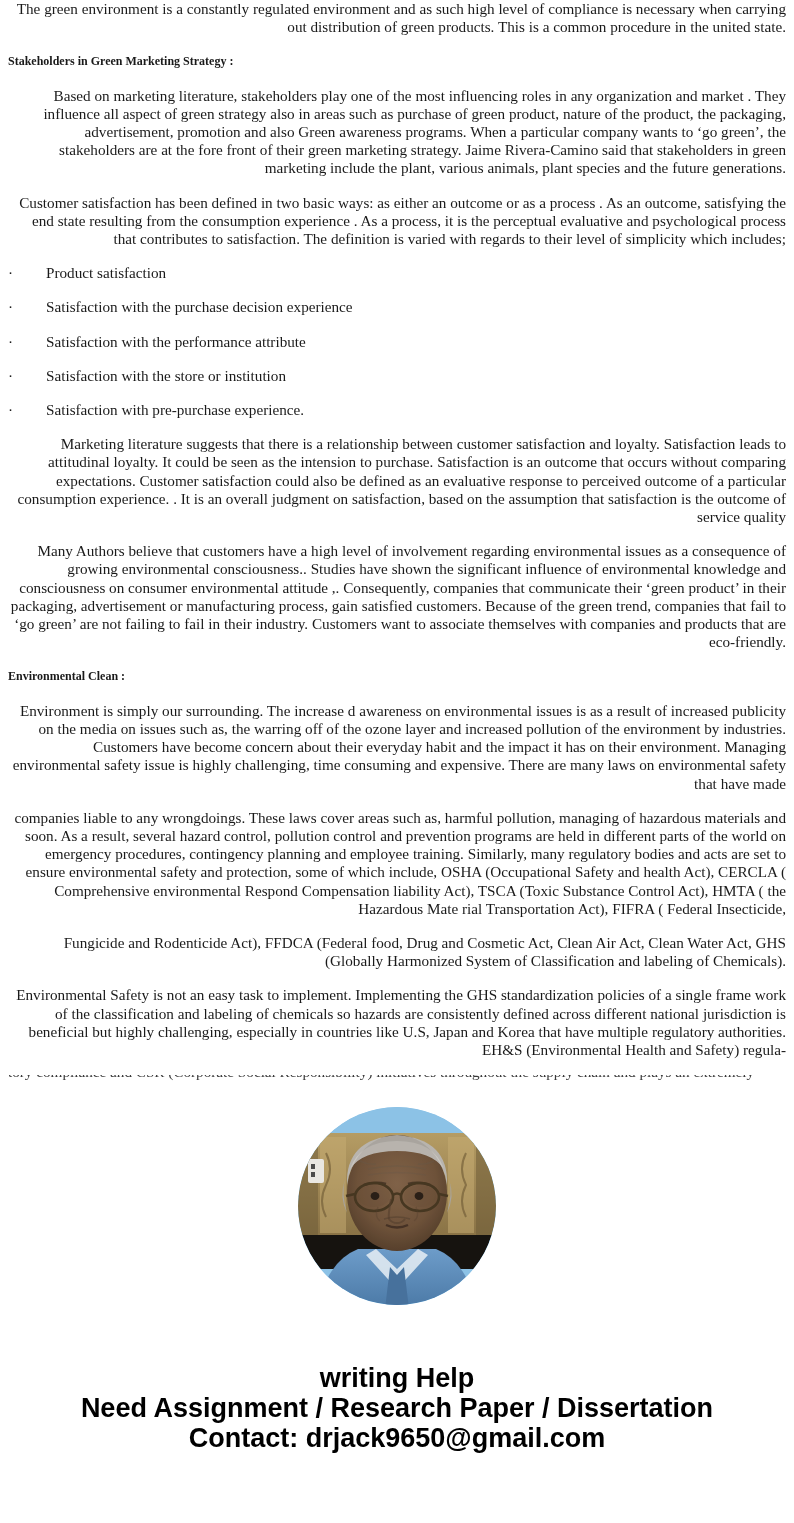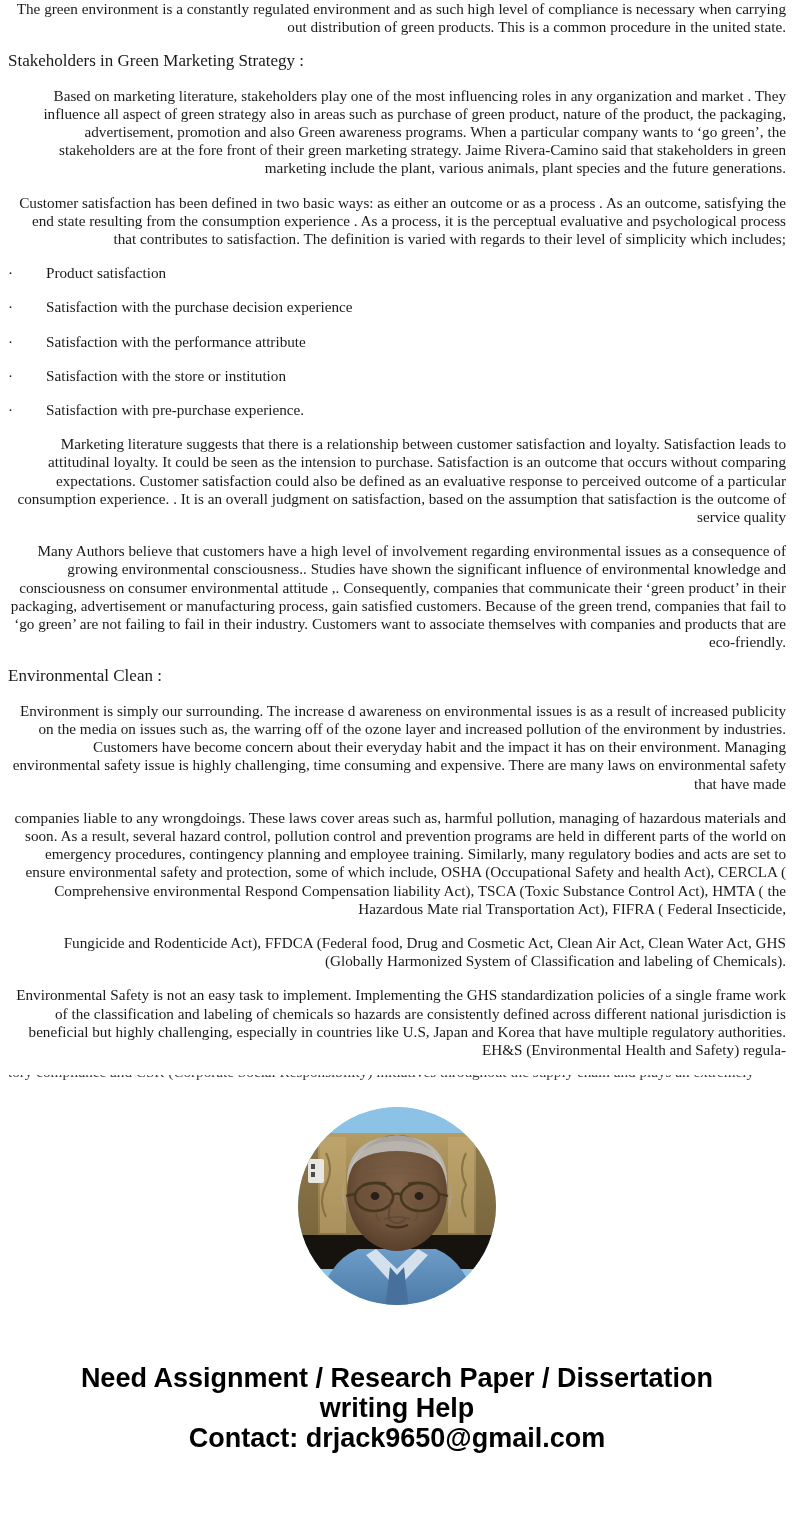--- a/index.html
+++ b/index.html
@@ -27,23 +27,23 @@
     width: 794px;
   }
   p.para {
     font-size: 15.2px;
     line-height: 18.2px;
     margin: 0 0 16px 0;
     text-align: right;
     word-spacing: 0px;
   }
   p.heading {
-    font-size: 17px;
-    line-height: 18.2px;
-    font-weight: normal;
+    font-size: 12px;
+    line-height: 18.2px;
+    font-weight: bold;
     margin: 0 0 16px 0;
   }
   .bullet-row {
     font-size: 15.2px;
     line-height: 18.2px;
     margin: 0 0 16px 0;
     display: block;
     position: relative;
     padding-left: 38px;
   }
@@ -225,18 +225,18 @@
           <path d="M86 112 q13 -4 26 0" stroke="#54402f" stroke-width="1.4" fill="none" opacity="0.5"></path>
           <path d="M80 100 q-4 10 2 14" stroke="#5a4230" stroke-width="1.4" fill="none" opacity="0.35"></path>
           <path d="M118 100 q4 10 -2 14" stroke="#5a4230" stroke-width="1.4" fill="none" opacity="0.35"></path>
           <ellipse cx="99" cy="86" rx="50" ry="58" fill="#2a1d12" opacity="0.10"></ellipse>
         </g>
       </svg>
     </div>
   </div>
 
   <div class="footer-block">
+    <span class="footer-line">writing Help</span>
     <span class="footer-line">Need Assignment / Research Paper / Dissertation</span>
-    <span class="footer-line">writing Help</span>
     <span class="footer-line">Contact: drjack9650@gmail.com</span>
   </div>
 
 </div>
 
 </body></html>

